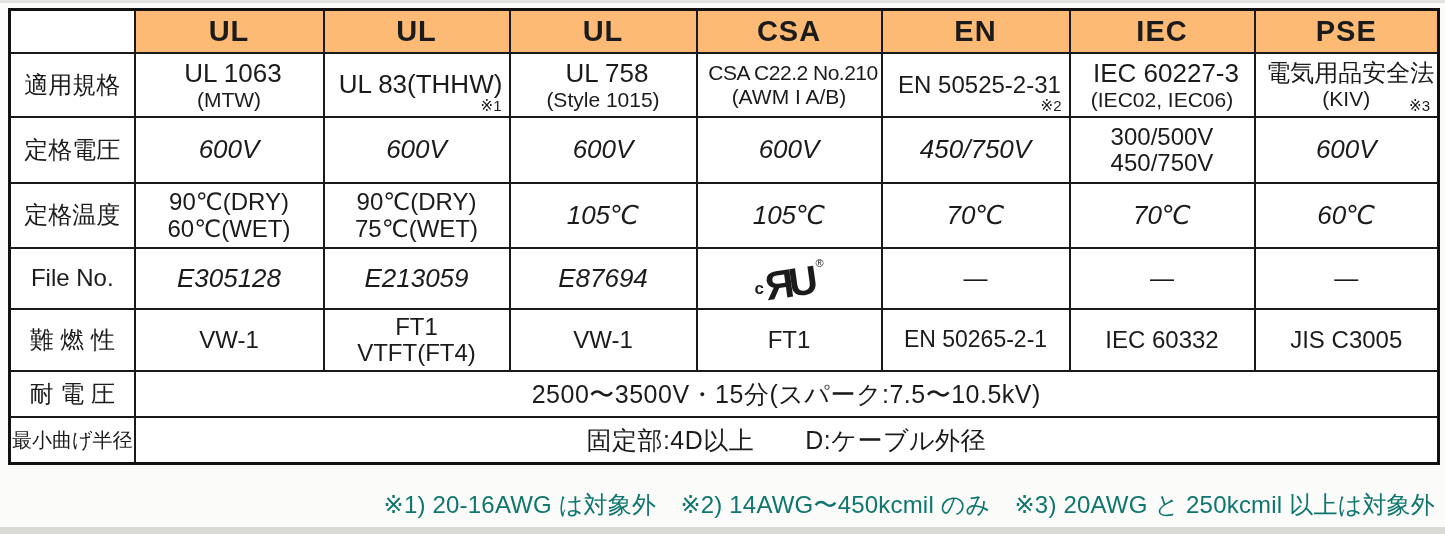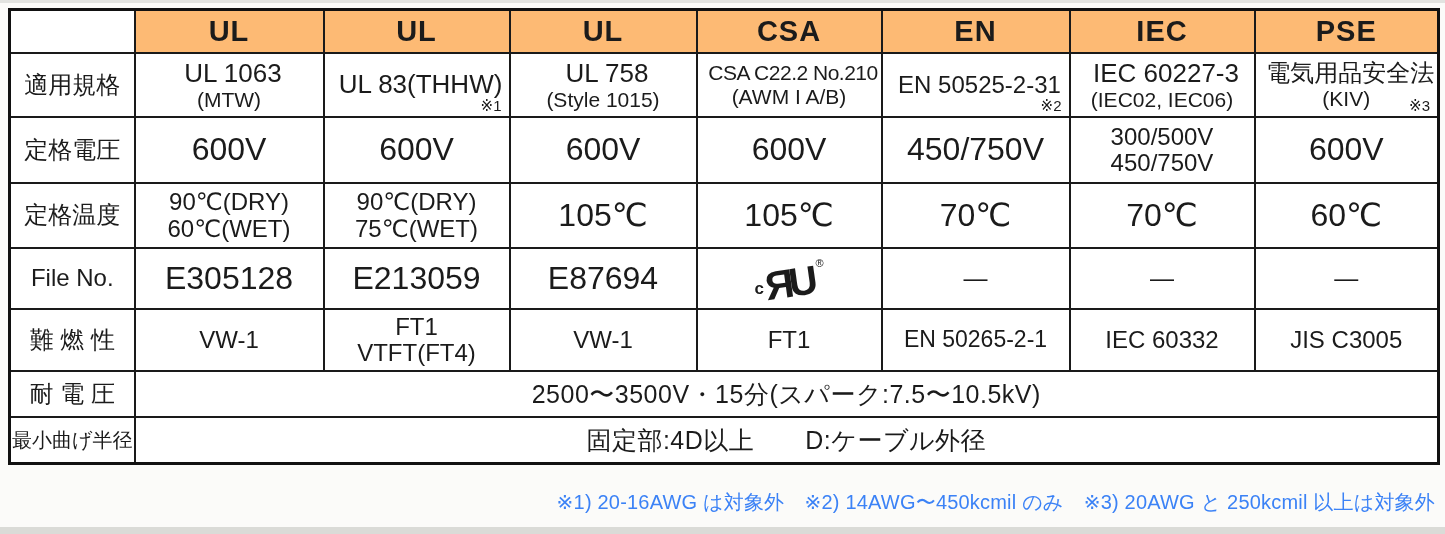--- a/index.html
+++ b/index.html
@@ -36,38 +36,38 @@
   tr.r-file td{height:59px;}
   tr.r-flame td{height:60px;}
   tr.r-withstand td{height:44px;margin-top:40px;}
   tr.r-bend td{height:44px;}
 
   .main{font-size:26px;padding-left:8px;}
   .main.mid{font-size:24px;}
   .main.tight{font-size:21px;letter-spacing:-0.5px;}
   .sub{font-size:21px;}
   .note{position:absolute;right:7px;bottom:3px;font-size:15px;line-height:1;}
-  .v26{font-size:32px;}
+  .v26{font-size:26px;font-style:italic;}
   .v24{font-size:24px;}
   .v23{font-size:23px;}
   .two-line div{line-height:1.1;}
   .span-value{font-size:25px;letter-spacing:0.5px;}
 
   
   .cul{display:inline-flex;align-items:flex-end;justify-content:center;height:44px;}
   .cul-c{font-size:17px;font-weight:bold;margin-right:1px;margin-bottom:2px;}
   .cul-m{
     font-size:40px;font-weight:900;letter-spacing:-5px;line-height:0.9;
     display:inline-block;transform:rotate(-8deg);margin-bottom:0px;
   }
   .cul-r{font-size:11px;align-self:flex-start;margin-left:3px;}
 
   .footnote{
     position:absolute;top:489px;right:10px;
-    font-size:20px;letter-spacing:0.2px;color:#3b82f6;white-space:nowrap;
+    font-size:24px;letter-spacing:0.2px;color:#0f766e;white-space:nowrap;
   }
 </style>
 </head>
 <body>
 
 <div class="scan-edge-top"></div>
 
 <table class="spec">
   <colgroup>
     <col style="width:125px">

